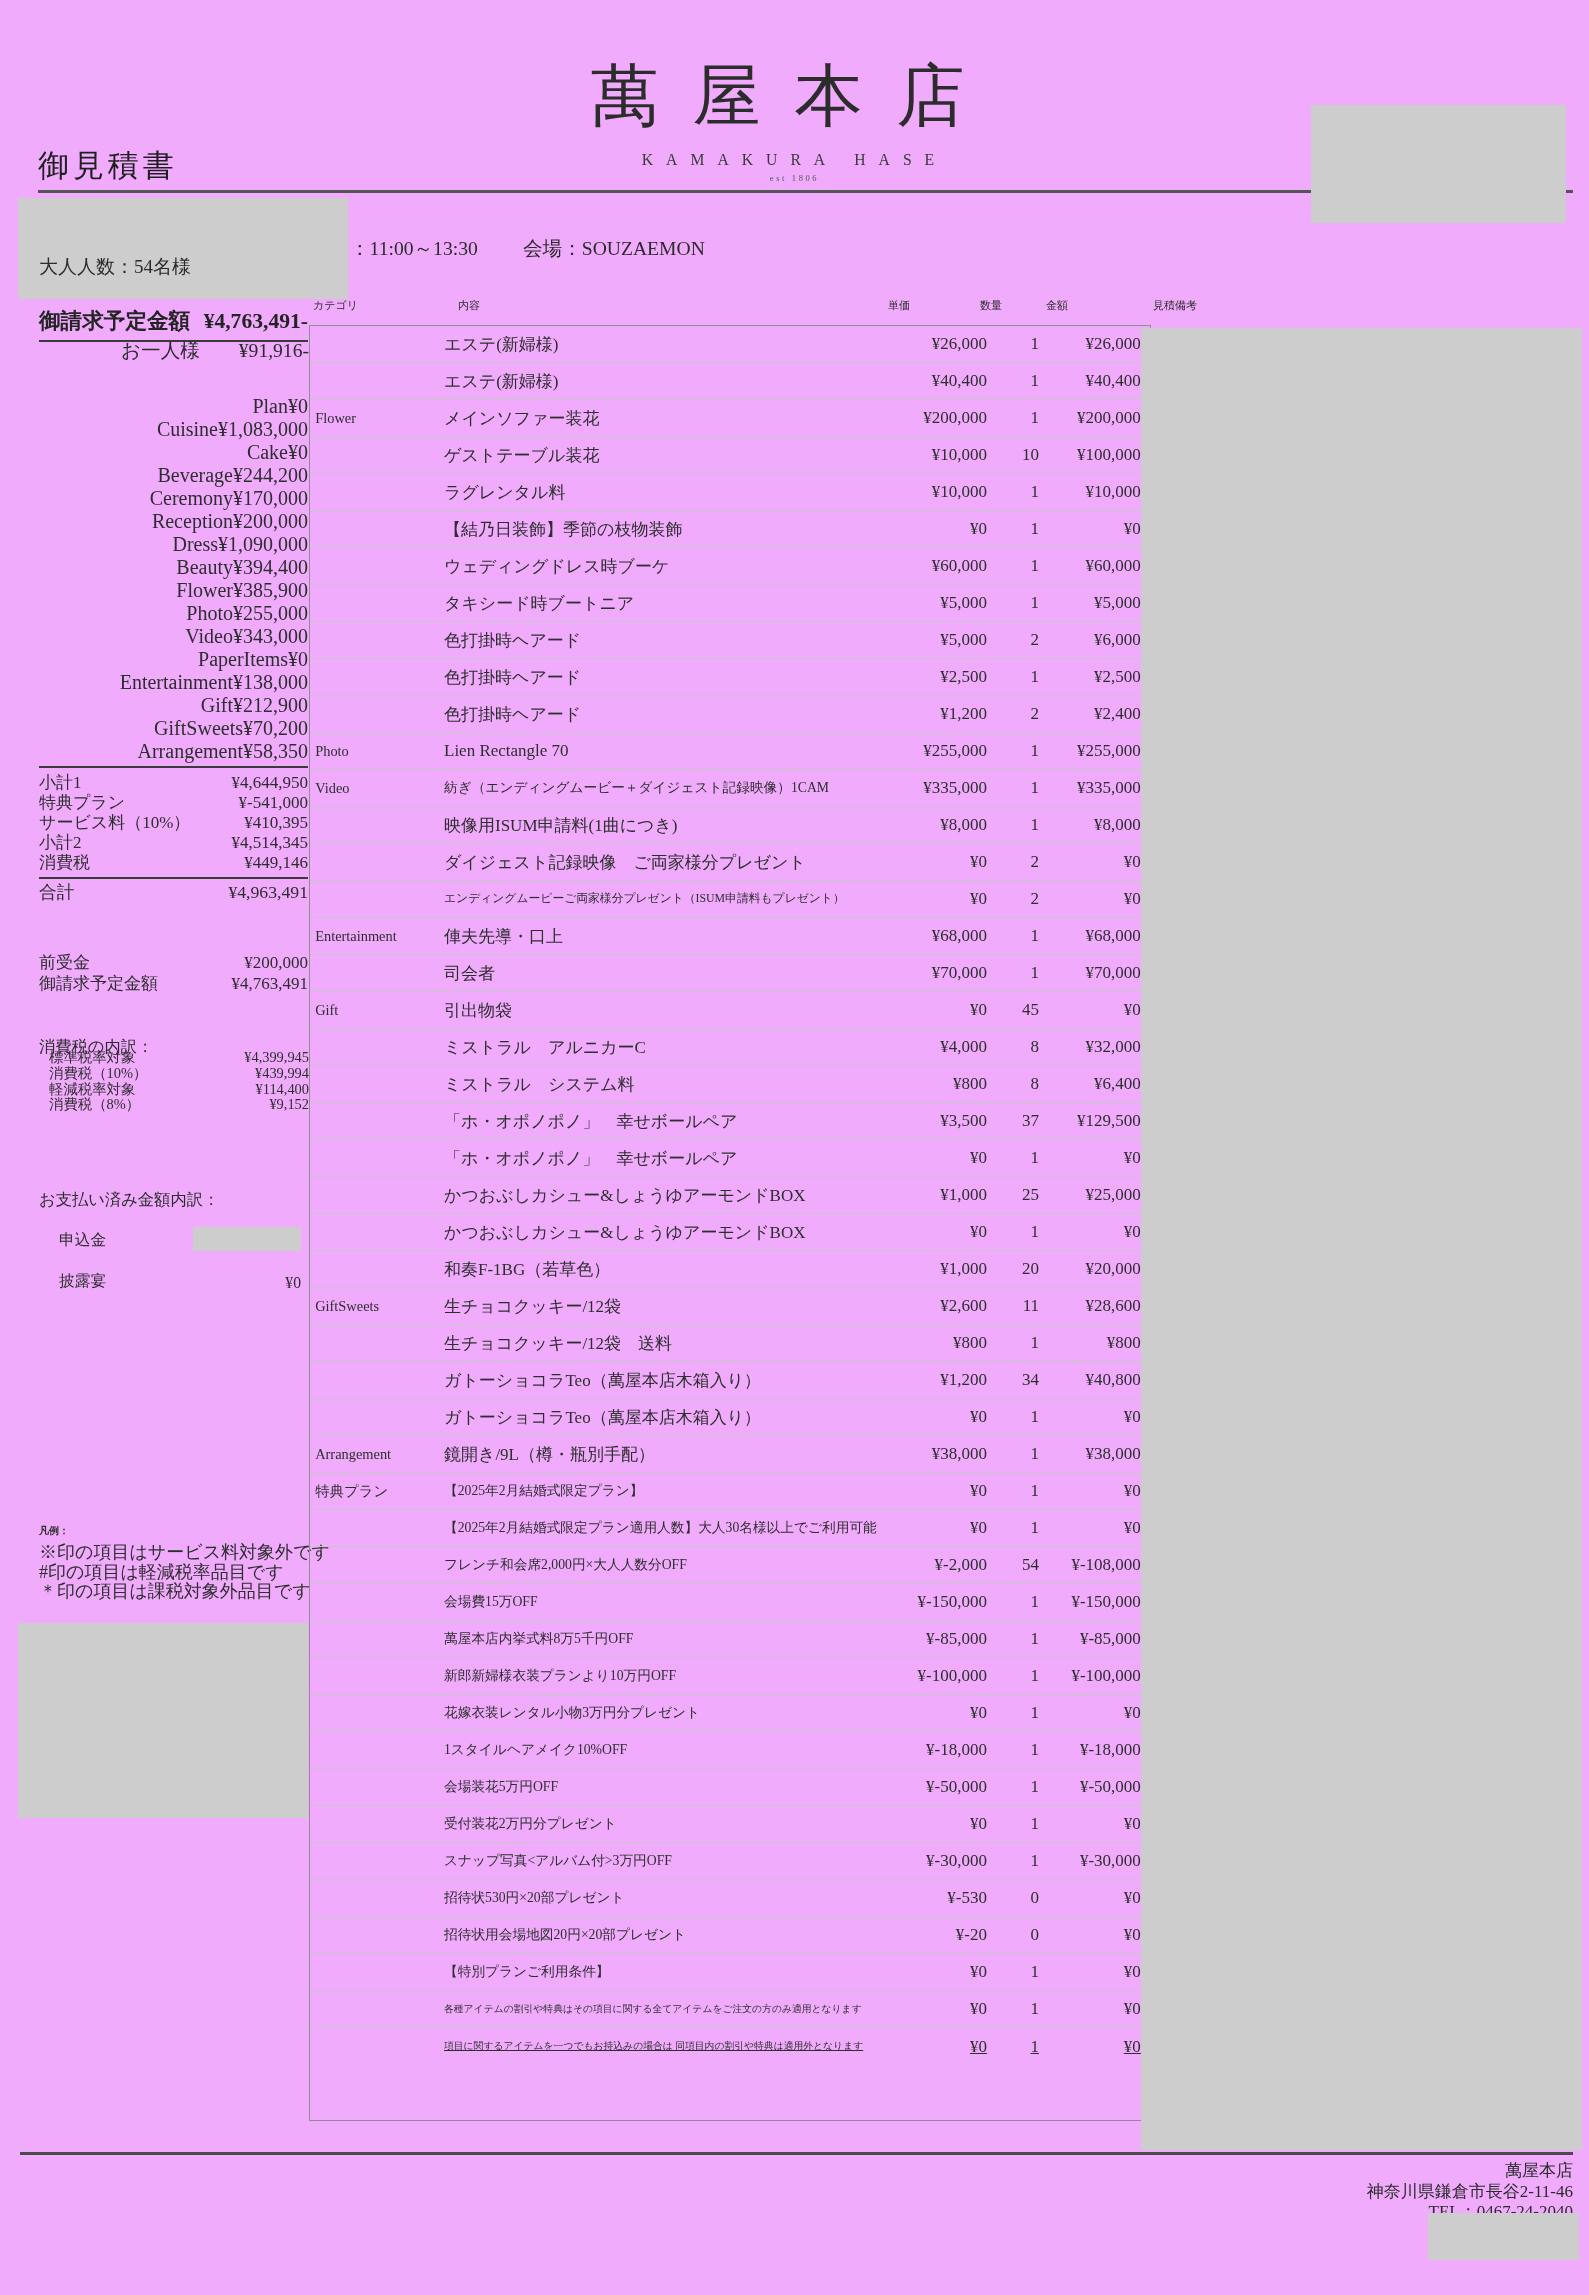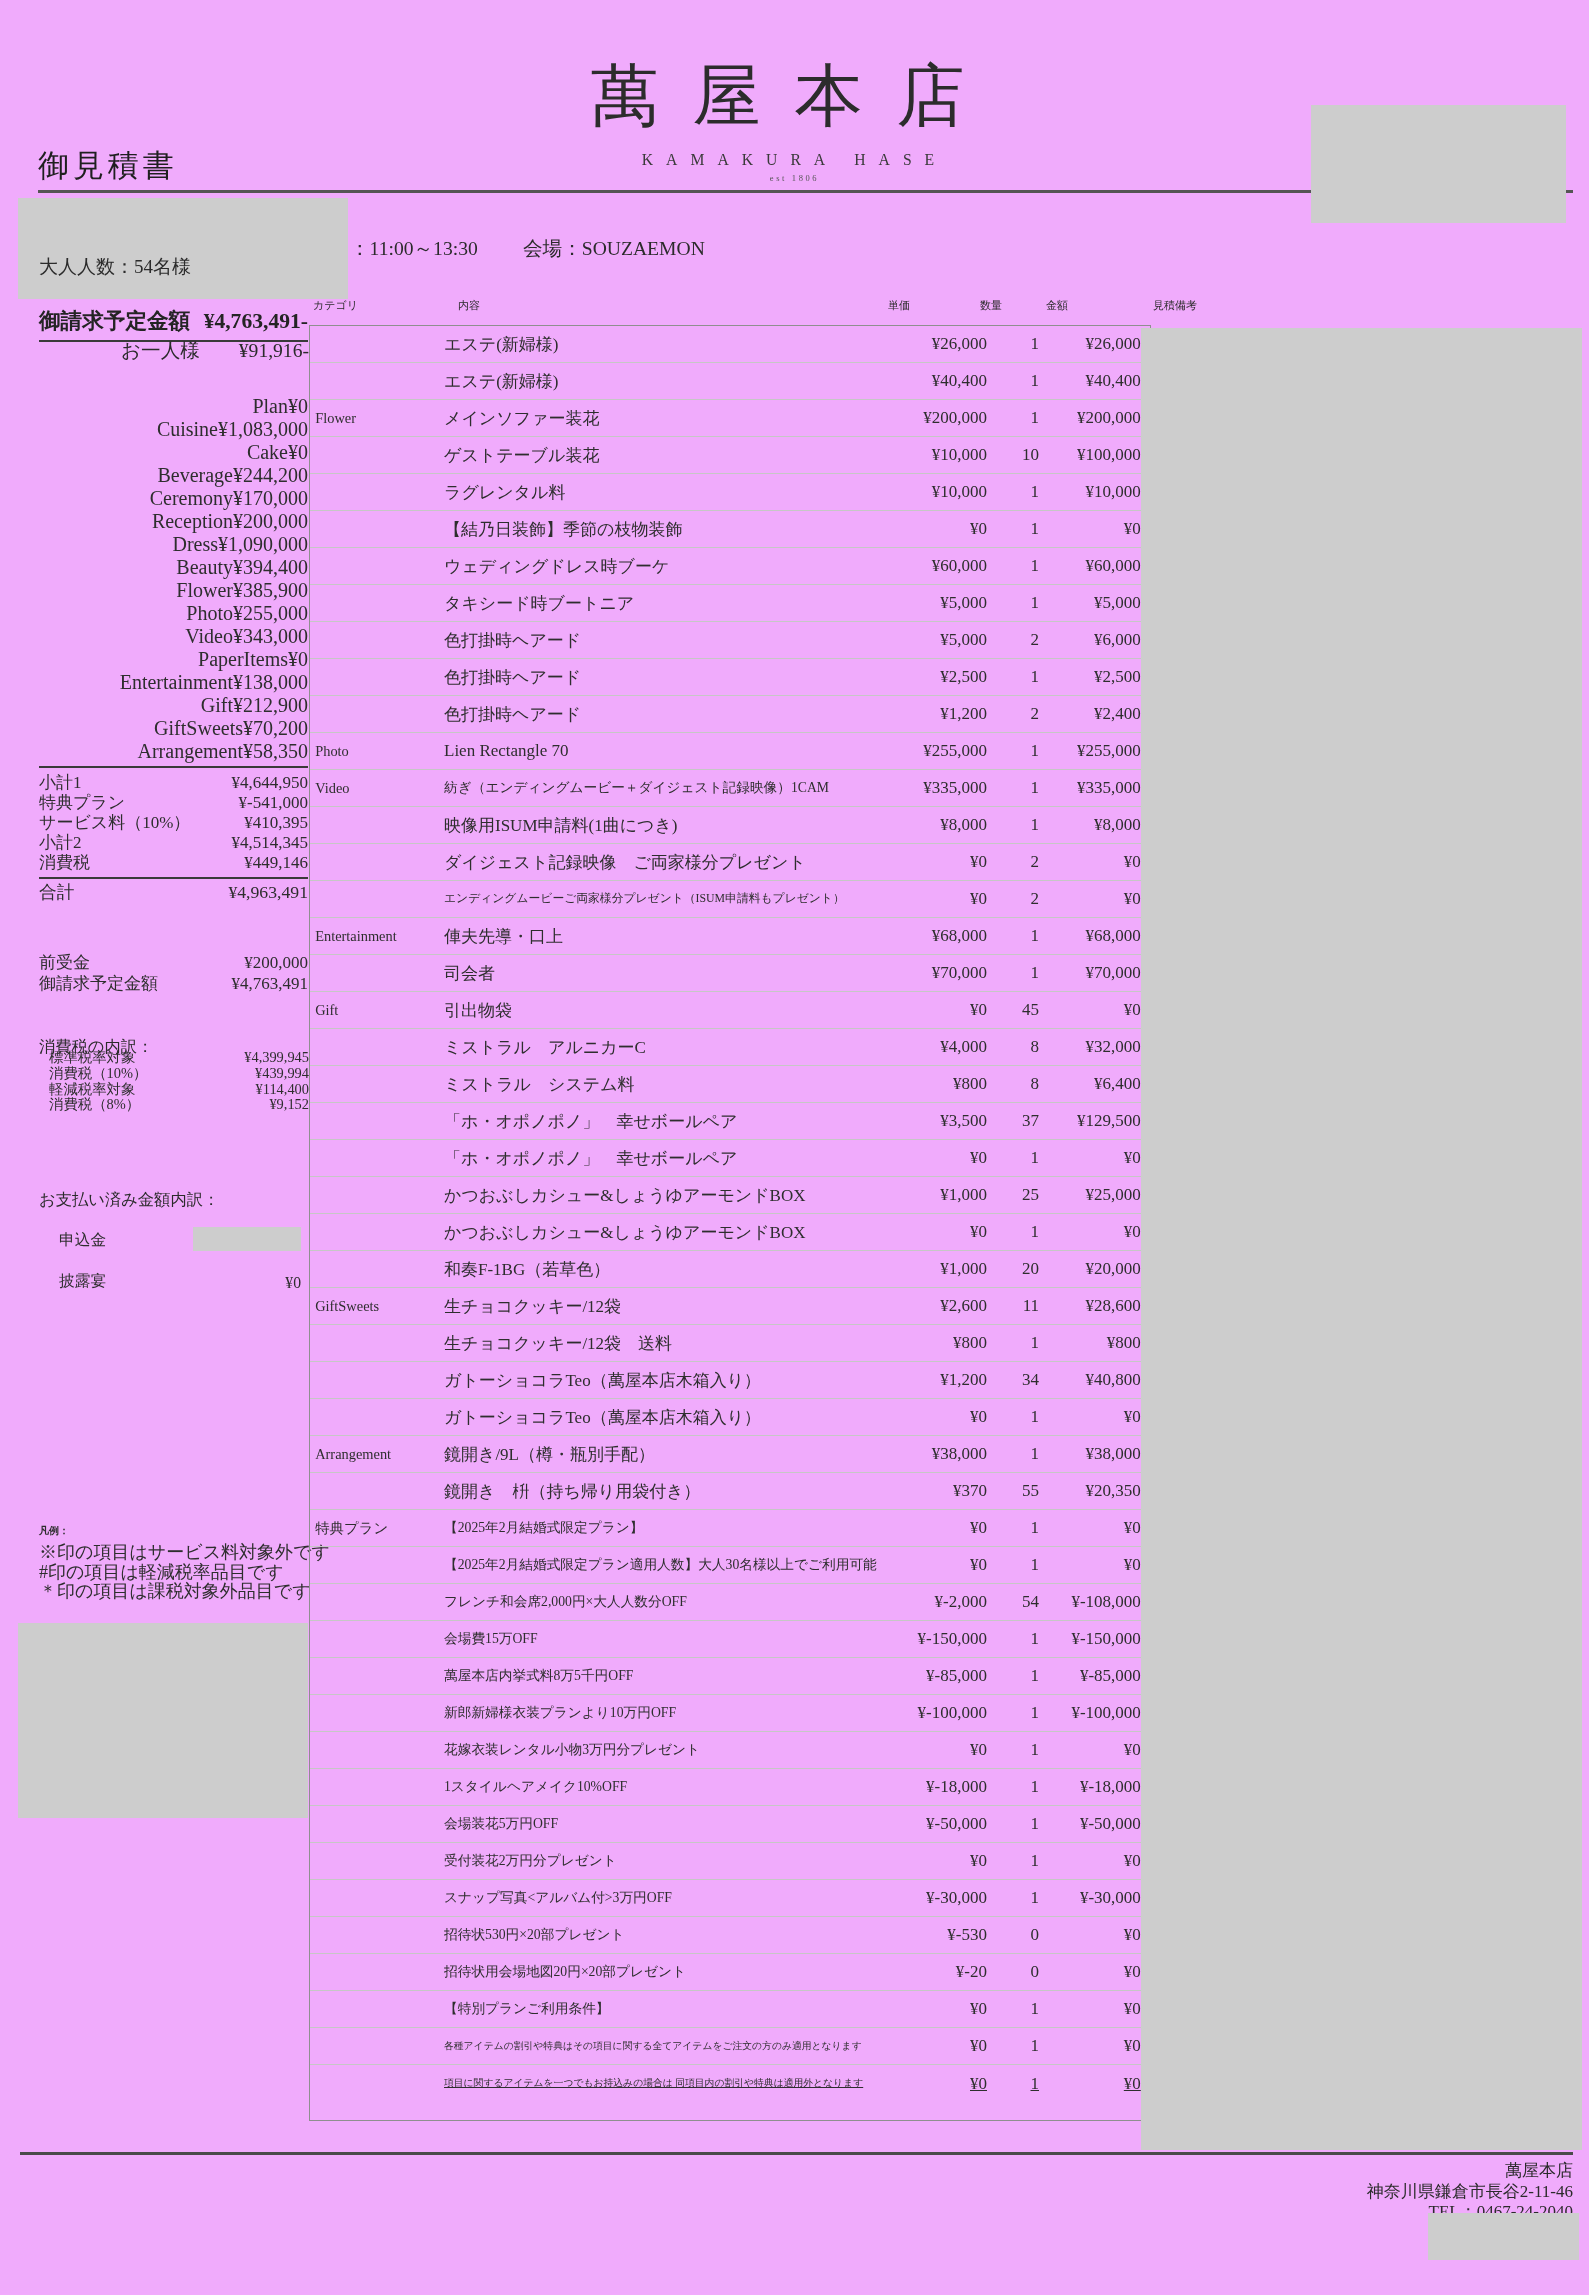--- a/index.html
+++ b/index.html
@@ -444,27 +444,20 @@
         <div class="c-qty">1</div>
         <div class="c-amt">¥0</div>
       </div>
       <div class="trow">
         <div class="c-cat">Arrangement</div>
         <div class="c-item">鏡開き/9L（樽・瓶別手配）</div>
         <div class="c-unit">¥38,000</div>
         <div class="c-qty">1</div>
         <div class="c-amt">¥38,000</div>
       </div>
-      <div class="trow">
-        <div class="c-cat"></div>
-        <div class="c-item">鏡開き　枡（持ち帰り用袋付き）</div>
-        <div class="c-unit">¥370</div>
-        <div class="c-qty">55</div>
-        <div class="c-amt">¥20,350</div>
-      </div>
       <div class="trow sm">
         <div class="c-cat">特典プラン</div>
         <div class="c-item">【2025年2月結婚式限定プラン】</div>
         <div class="c-unit">¥0</div>
         <div class="c-qty">1</div>
         <div class="c-amt">¥0</div>
       </div>
       <div class="trow sm">
         <div class="c-cat"></div>
         <div class="c-item">【2025年2月結婚式限定プラン適用人数】大人30名様以上でご利用可能</div>

